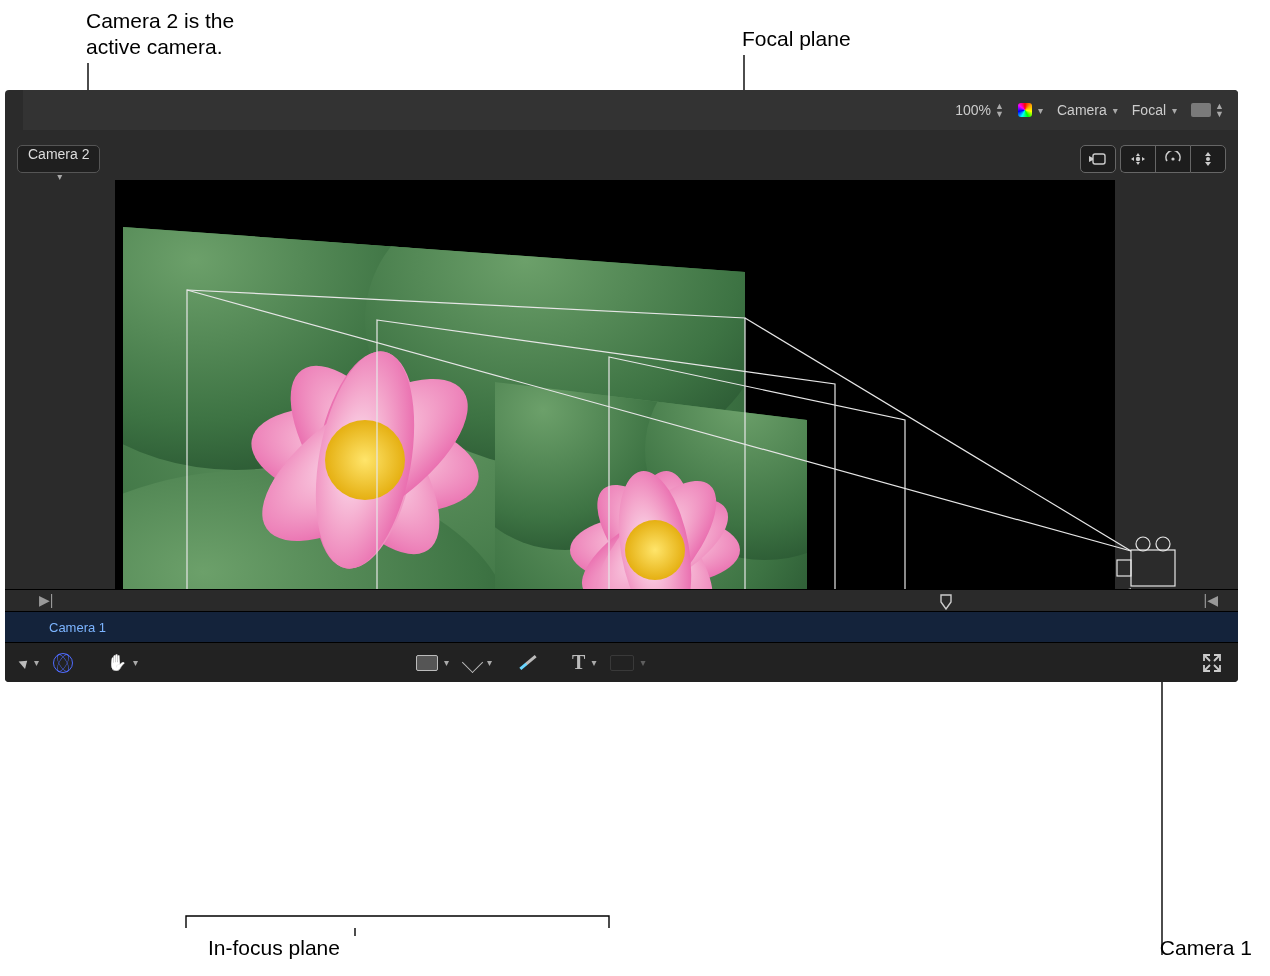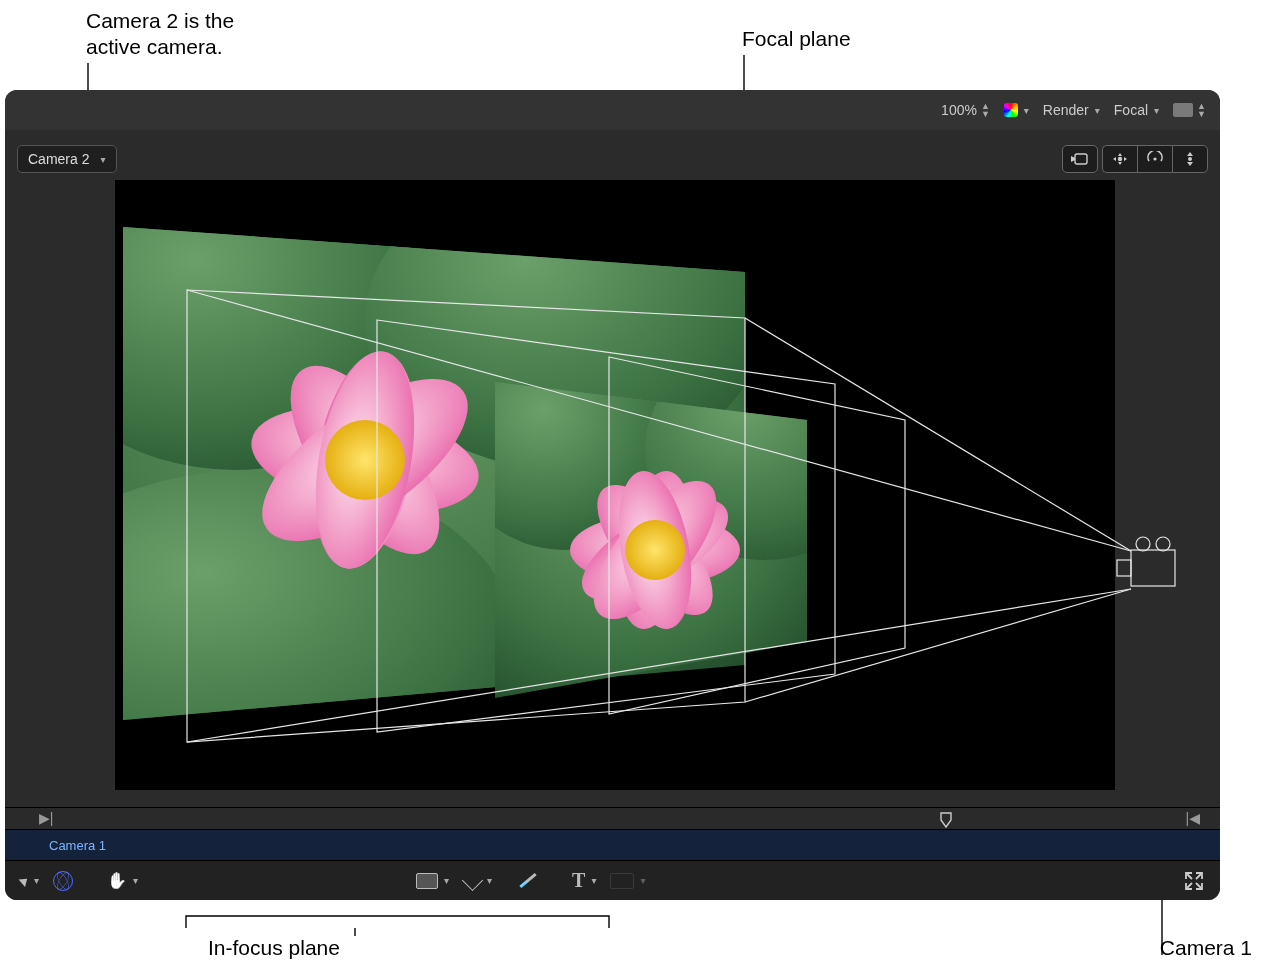--- a/index.html
+++ b/index.html
@@ -10,24 +10,25 @@
     font-family: -apple-system, "Helvetica Neue", Arial, sans-serif;
     background: #fff;
     color: #000;
     overflow: hidden;
   }
   .app-wrap {
     position: absolute;
     top: 90px;
     left: 5px;
     width: 1215px;
-    height: 810px;
+    height: 592px;
     background: #2b2b2b;
-    border-radius: 12px;
+    border-radius: 4px;
     overflow: hidden;
+    padding-left: 18px;
   }
   
   .top-bar {
     height: 40px;
     width: 100%;
     display: flex;
     align-items: center;
     justify-content: flex-end;
     gap: 14px;
     padding: 0 14px;
@@ -48,20 +49,21 @@
     width:20px; height:14px; background:#7a7a7a; border-radius:2px; display:inline-block;
   }
   
   .camera-select {
     position:absolute; top:55px; left:12px;
     height:26px; padding:0 10px;
     background:#1f1f1f; border:1px solid #555; border-radius:5px;
     color:#ddd; font-size:14px;
     display:flex; align-items:center; gap:9px;
     z-index:5;
+    flex-direction:column;
   }
   
   .nav-cluster {
     position:absolute; top:55px; right:12px;
     display:flex; gap:4px; z-index:5;
   }
   .nav-btn {
     height:26px; min-width:34px;
     border:1px solid #666; border-radius:5px;
     background:#1d1d1d; color:#ccc;
@@ -191,21 +193,21 @@
       <span class="chevrons">
           <span>▲</span>
           <span>▼</span>
         </span>
     </div>
     <div class="lbl">
       <span class="swatch"></span>
       <span class="down-caret">▾</span>
     </div>
     <div class="lbl">
-      <span>Render</span>
+      <span>Camera</span>
       <span class="down-caret">▾</span>
     </div>
     <div class="lbl">
       <span>Focal</span>
       <span class="down-caret">▾</span>
     </div>
     <div class="lbl">
       <span class="gray-box"></span>
       <span class="chevrons">
           <span>▲</span>

